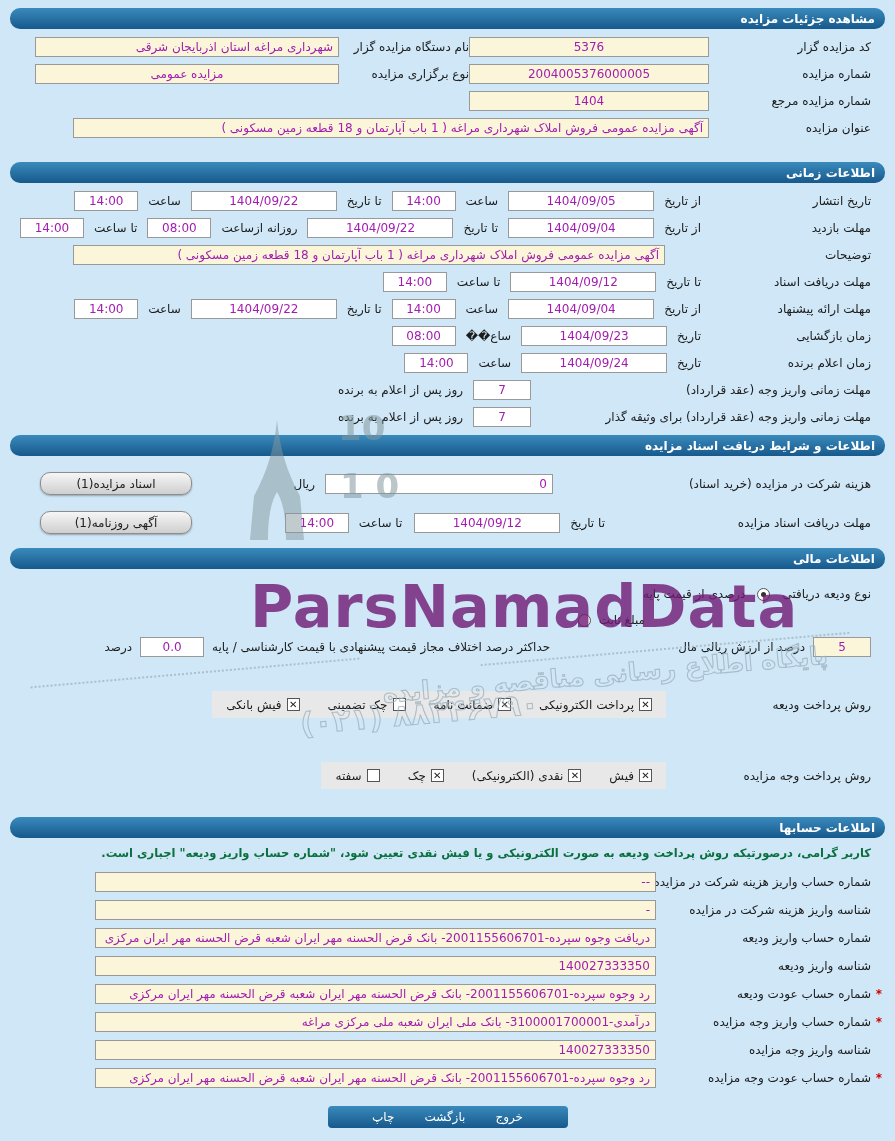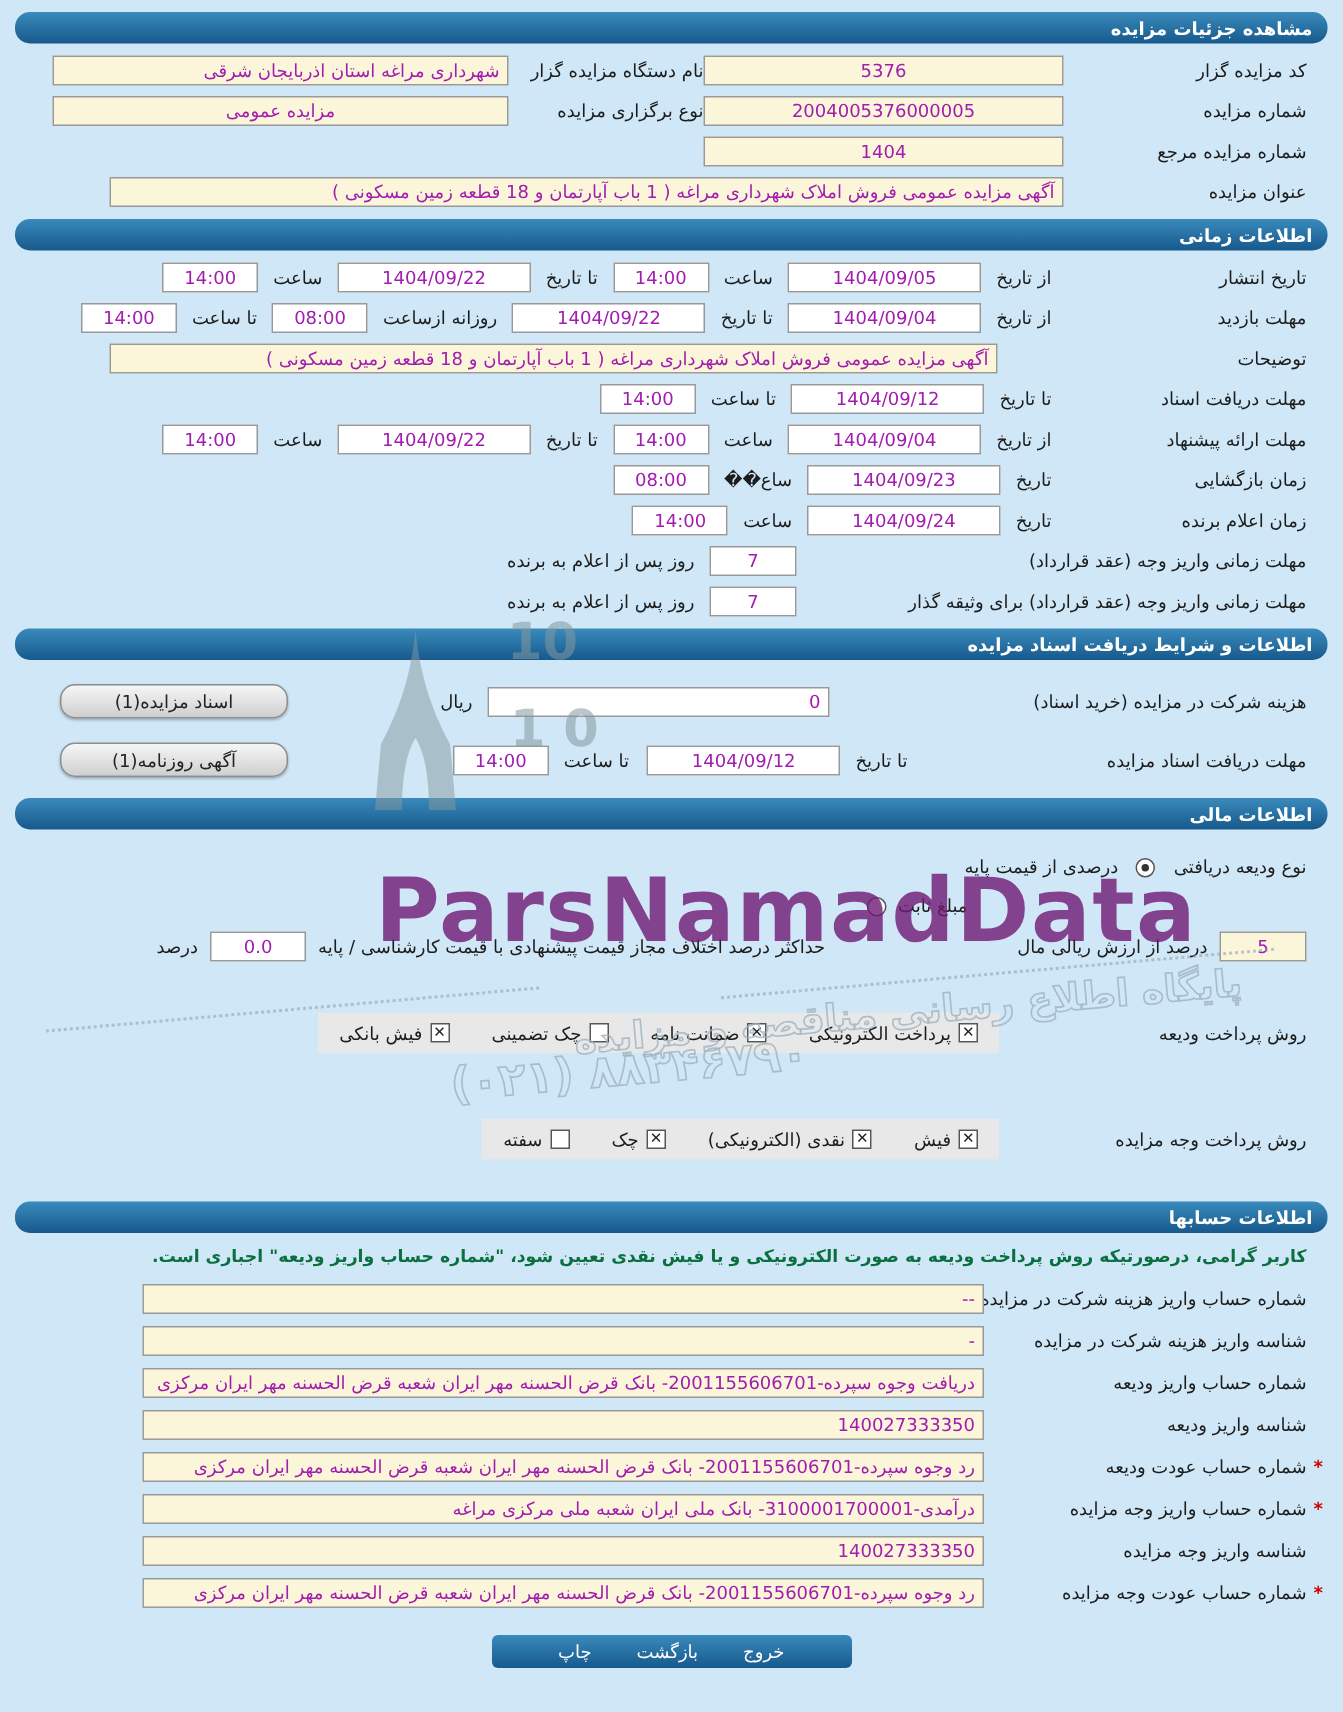--- a/index.html
+++ b/index.html
@@ -17,21 +17,21 @@
   .flex1{flex:1;min-width:0}
   
   .g-row{display:flex;align-items:center;margin-bottom:7px;padding-right:14px}
   .g-col{display:flex;align-items:center}
   .g-col.r{width:402px;flex-shrink:0}
   .g-col.l{flex:1;padding-left:25px}
   .title-box{flex:1;margin-left:63px}
   
   .t-row{display:flex;align-items:center;gap:10px;margin-bottom:7px;padding-right:14px}
   .t-lbl{width:160px;flex-shrink:0;white-space:nowrap}
-  .t-d{width:129px;flex-shrink:0}
+  .t-d{width:146px;flex-shrink:0}
   .t-t{width:64px;flex-shrink:0}
   .t-w{white-space:nowrap;flex-shrink:0}
   .notes-box{flex:1;margin-right:36px;margin-left:63px}
   .pay-lbl{width:330px;flex-shrink:0;white-space:nowrap}
   .mt6{margin-top:6px}
   
   .d-row{display:flex;align-items:center;padding-right:14px;margin-top:16px}
   .d-row .fee-box{margin-right:90px}
   .d-row .unit{margin-right:10px;white-space:nowrap}
   .d-w{white-space:nowrap;margin-right:12px}
@@ -111,21 +111,21 @@
       <span class="lbl w162">شماره مزایده مرجع</span>
       <span class="box cream center w240">1404</span>
     </div>
   </div>
 
   <div class="g-row">
     <span class="lbl w162">عنوان مزایده</span>
     <span class="box cream title-box">آگهی مزایده عمومی فروش املاک شهرداری مراغه ( 1 باب آپارتمان و 18 قطعه زمین مسکونی )</span>
   </div>
 
-  <div class="bar" style="margin-top:8px">
+  <div class="bar" style="margin-top:24px">
     <span>اطلاعات زمانی</span>
   </div>
 
   <div class="t-row">
     <span class="t-lbl">تاریخ انتشار</span>
     <span class="t-w">از تاریخ</span>
     <span class="box center t-d">1404/09/05</span>
     <span class="t-w">ساعت</span>
     <span class="box center t-t">14:00</span>
     <span class="t-w">تا تاریخ</span>

